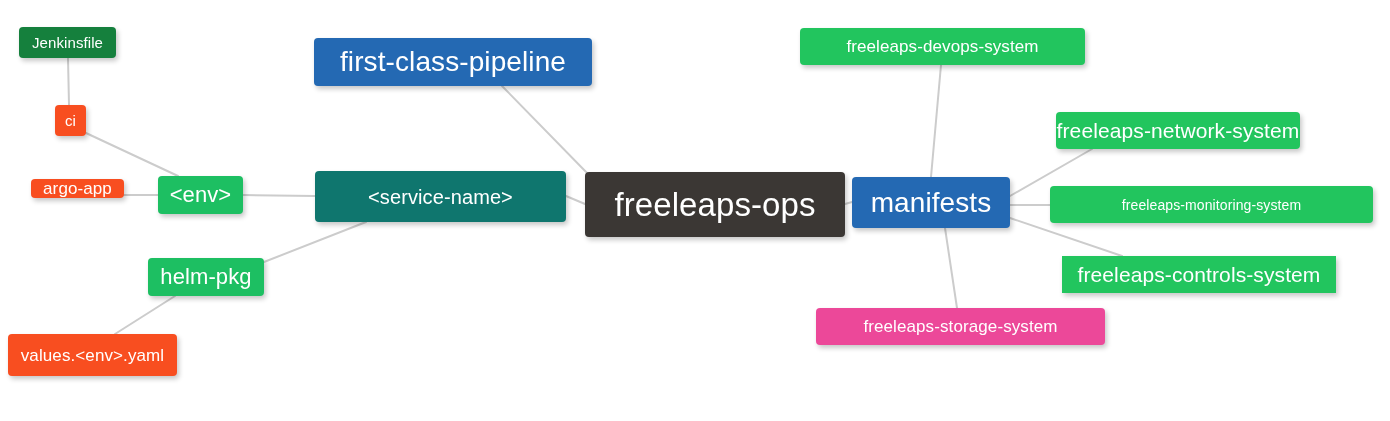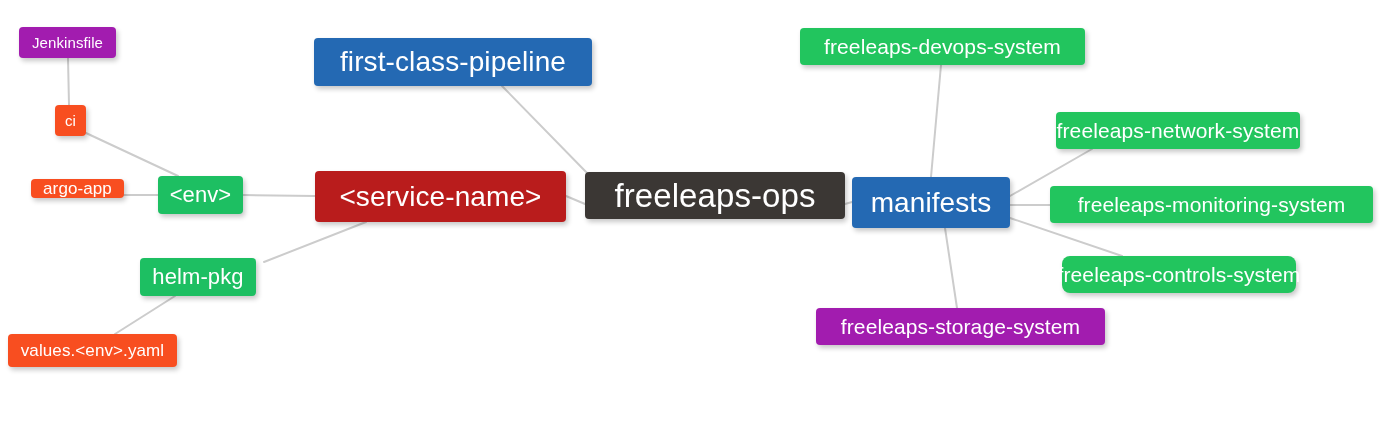--- a/index.html
+++ b/index.html
@@ -60,60 +60,60 @@
       <line x1="69" y1="105" x2="68" y2="58" stroke="#cccccc" stroke-width="2" stroke-linecap="round"></line>
       <line x1="175" y1="296" x2="115" y2="334" stroke="#cccccc" stroke-width="2" stroke-linecap="round"></line>
       <line x1="931" y1="177" x2="941" y2="65" stroke="#cccccc" stroke-width="2" stroke-linecap="round"></line>
       <line x1="1010" y1="196" x2="1092" y2="149" stroke="#cccccc" stroke-width="2" stroke-linecap="round"></line>
       <line x1="1010" y1="205" x2="1050" y2="205" stroke="#cccccc" stroke-width="2" stroke-linecap="round"></line>
       <line x1="1010" y1="218" x2="1122" y2="256" stroke="#cccccc" stroke-width="2" stroke-linecap="round"></line>
       <line x1="945" y1="228" x2="957" y2="308" stroke="#cccccc" stroke-width="2" stroke-linecap="round"></line>
     </svg>
 
   <div id="node-layer">
-      <div class="node" style="left: 585px; top: 172px; width: 260px; height: 47px; background: rgb(59, 55, 52); font-size: 33px; border-radius: 4px;">
+      <div class="node" style="left: 585px; top: 172px; width: 260px; height: 65px; background: rgb(59, 55, 52); font-size: 33px; border-radius: 4px;">
         <span class="node-label">freeleaps-ops</span>
       </div>
-      <div class="node" style="left: 315px; top: 171px; width: 251px; height: 51px; background: #b91c1c; font-size: 28px; border-radius: 4px;">
+      <div class="node" style="left: 315px; top: 171px; width: 251px; height: 51px; background: #0f766e; font-size: 20px; border-radius: 4px;">
         <span class="node-label">&lt;service-name&gt;</span>
       </div>
       <div class="node" style="left: 314px; top: 38px; width: 278px; height: 48px; background: rgb(36, 105, 179); font-size: 28px; border-radius: 4px;">
         <span class="node-label">first-class-pipeline</span>
       </div>
       <div class="node" style="left: 852px; top: 177px; width: 158px; height: 51px; background: rgb(36, 105, 179); font-size: 28px; border-radius: 4px; text-align: right;">
         <span class="node-label">manifests</span>
       </div>
       <div class="node" style="left: 158px; top: 176px; width: 85px; height: 38px; background: rgb(29, 191, 98); font-size: 22px; border-radius: 4px;">
         <span class="node-label">&lt;env&gt;</span>
       </div>
-      <div class="node" style="left: 140px; top: 258px; width: 116px; height: 38px; background: rgb(29, 191, 98); font-size: 22px; border-radius: 4px;">
+      <div class="node" style="left: 148px; top: 258px; width: 116px; height: 38px; background: rgb(29, 191, 98); font-size: 22px; border-radius: 4px;">
         <span class="node-label">helm-pkg</span>
       </div>
       <div class="node" style="left: 55px; top: 105px; width: 31px; height: 31px; background: rgb(248, 78, 32); font-size: 15px; border-radius: 4px;">
         <span class="node-label">ci</span>
       </div>
-      <div class="node" style="left: 19px; top: 27px; width: 97px; height: 31px; background: #a21caf; font-size: 15px; border-radius: 4px;">
+      <div class="node" style="left: 19px; top: 27px; width: 97px; height: 31px; background: #15803d; font-size: 15px; border-radius: 4px;">
         <span class="node-label">Jenkinsfile</span>
       </div>
       <div class="node" style="left: 31px; top: 179px; width: 93px; height: 19px; background: rgb(248, 78, 32); font-size: 17px; border-radius: 4px;">
         <span class="node-label">argo-app</span>
       </div>
-      <div class="node" style="left: 8px; top: 334px; width: 169px; height: 33px; background: rgb(248, 78, 32); font-size: 17px; border-radius: 4px;">
+      <div class="node" style="left: 8px; top: 334px; width: 169px; height: 42px; background: rgb(248, 78, 32); font-size: 17px; border-radius: 4px;">
         <span class="node-label">values.&lt;env&gt;.yaml</span>
       </div>
-      <div class="node" style="left: 800px; top: 28px; width: 285px; height: 37px; background: rgb(34, 197, 94); font-size: 21px; border-radius: 4px;">
+      <div class="node" style="left: 800px; top: 28px; width: 285px; height: 37px; background: rgb(34, 197, 94); font-size: 17px; border-radius: 4px;">
         <span class="node-label">freeleaps-devops-system</span>
       </div>
       <div class="node" style="left: 1056px; top: 112px; width: 244px; height: 37px; background: rgb(34, 197, 94); font-size: 21px; border-radius: 4px;">
         <span class="node-label">freeleaps-network-system</span>
       </div>
-      <div class="node" style="left: 1050px; top: 186px; width: 323px; height: 37px; background: rgb(34, 197, 94); font-size: 21px; border-radius: 4px;">
+      <div class="node" style="left: 1050px; top: 186px; width: 323px; height: 37px; background: rgb(34, 197, 94); font-size: 14px; border-radius: 4px;">
         <span class="node-label">freeleaps-monitoring-system</span>
       </div>
-      <div class="node" style="left: 1062px; top: 256px; width: 234px; height: 37px; background: rgb(34, 197, 94); font-size: 21px; border-radius: 8px;">
+      <div class="node" style="left: 1062px; top: 256px; width: 274px; height: 37px; background: rgb(34, 197, 94); font-size: 21px; border-radius: 0;">
         <span class="node-label">freeleaps-controls-system</span>
       </div>
-      <div class="node" style="left: 816px; top: 308px; width: 289px; height: 37px; background: #a21caf; font-size: 21px; border-radius: 4px;">
+      <div class="node" style="left: 816px; top: 308px; width: 289px; height: 37px; background: #ec4899; font-size: 17px; border-radius: 4px;">
         <span class="node-label">freeleaps-storage-system</span>
       </div>
     </div>
 
 </div>
 
 </body></html>

